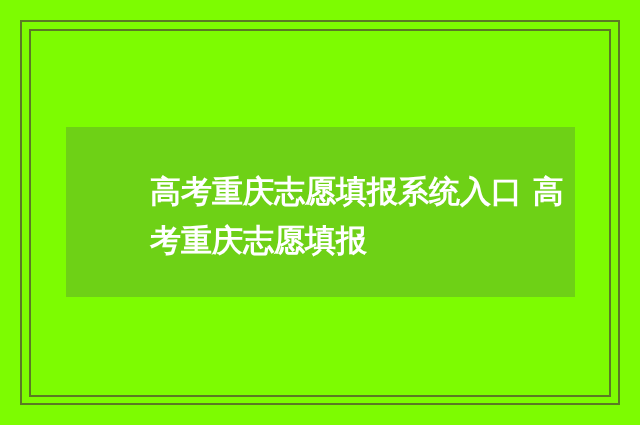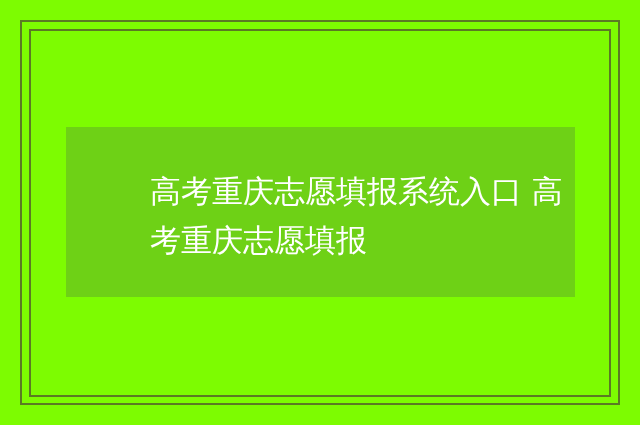--- a/index.html
+++ b/index.html
@@ -55,21 +55,21 @@
   }
 
   #headline {
     position: absolute;
     left: 84px;
     top: 40px;
     width: 420px;
     margin: 0;
     color: #ffffff;
     font-size: 31px;
-    font-weight: normal;
+    font-weight: bold;
     line-height: 49px;
     letter-spacing: 0px;
     white-space: normal;
     word-break: break-all;
     text-align: left;
   }
 </style>
 </head>
 <body>
 

